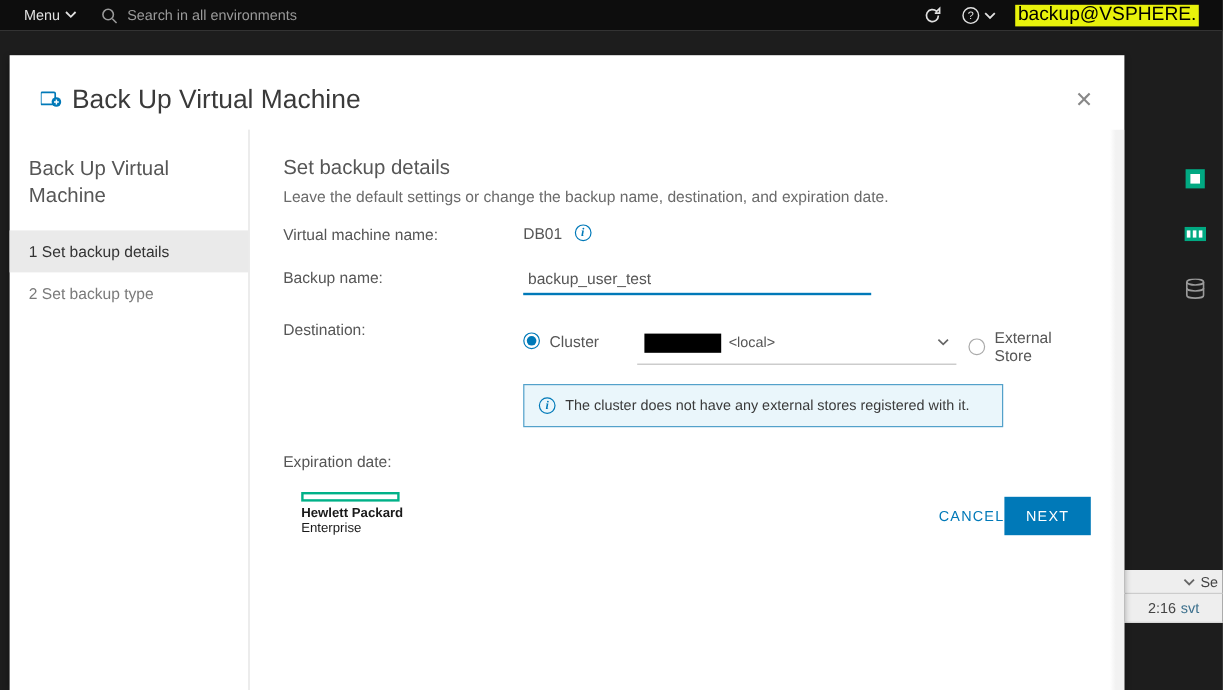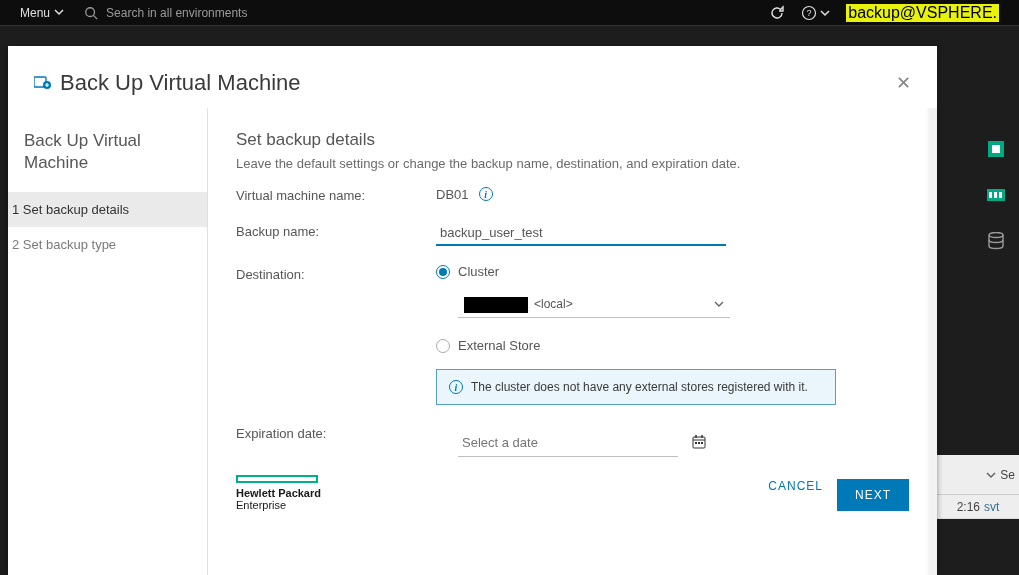--- a/index.html
+++ b/index.html
@@ -78,21 +78,21 @@
     padding-top: 22px;
   }
   .wizard-title {
     font-size: 17px;
     color: #565656;
     padding: 0 16px 18px;
     line-height: 1.3;
     font-weight: 400;
   }
   .wizard-step {
-    padding: 10px 4px;
+    padding: 10px 16px;
     font-size: 13px;
     color: #7a7a7a;
     cursor: pointer;
   }
   .wizard-step.active {
     background: #eaeaea;
     color: #333;
   }
   .content {
     flex: 1;
@@ -138,21 +138,21 @@
   .text-input {
     width: 290px;
     border: none;
     border-bottom: 2px solid #0079b8;
     padding: 4px 4px;
     font-size: 13px;
     outline: none;
     color: #565656;
     background: transparent;
   }
-  .radio-group { display: flex; flex-direction: column; gap: 10px; }
+  .radio-group { display: flex; flex-direction: row; gap: 10px; }
   .radio-item { display: flex; align-items: center; gap: 8px; font-size: 13px; color: #565656; }
   .radio {
     width: 14px; height: 14px; border-radius: 50%;
     border: 1px solid #aaa; display:inline-flex; align-items:center; justify-content:center;
   }
   .radio.checked { border-color: #0079b8; }
   .radio.checked::after { content:""; width:8px; height:8px; background:#0079b8; border-radius:50%; }
   .dest-select {
     margin-left: 22px;
     margin-top: 4px;
@@ -182,42 +182,42 @@
     padding: 6px 4px;
     font-size: 13px;
     color: #bbb;
     background: transparent;
   }
   .cal-icon { font-size: 14px; color: #333; }
   .footer {
     display:flex; align-items:flex-end; justify-content:space-between;
     margin-top: 6px;
   }
-  .hpe-brand { font-size: 11px; color: #1a1a1a; line-height:1.1; }
+  .hpe-brand { font-size: 11px; color: #1a1a1a; line-height:1.1;margin-left:15px; }
   .hpe-brand::before {
     content:"";
     display:block;
     width: 78px;
     height: 4px;
     border: 2px solid #00b188;
     margin-bottom: 4px;
   }
-  .btns { display:flex; gap: 14px; }
+  .btns { display:flex; align-items:center; }
   .btn-cancel { color: #0079b8; font-size: 12px; letter-spacing: 1px; cursor:pointer; }
   .btn-next {
     background: #0079b8; color:#fff; border:none;
     padding: 9px 18px; font-size:12px; letter-spacing:1px; cursor:pointer;
   }
   .bg-table-row {
     position:absolute; right:0; bottom:56px; width:82px; height:24px;
     background:#eee; display:flex; align-items:center; justify-content:center;
     font-size:12px; color:#444; gap:4px; border-bottom:1px solid #ddd;
   }
   .bg-table-head {
-    position:absolute; right:0; bottom:80px; width:82px; height:40px;
+    position:absolute; right:0; bottom:80px; width:82px; height:20px;
     background:#eee; display:flex; align-items:center; justify-content:flex-end;
     font-size:12px; color:#444; gap:4px; border-bottom:1px solid #ccc; padding-right:4px;
   }
   .bg-table-row .c1 { color:#3b6f8c; }
   svg.chev { width:10px; height:10px; }
 </style>
 </head>
 <body>
 
 <div class="topbar">
@@ -366,34 +366,20 @@
             <span class="info-icon">i</span>
             <span>The cluster does not have any external stores registered with it.</span>
           </div>
         </div>
       </div>
 
       <div class="form-row">
         <div class="label">Expiration date:</div>
         <div class="value">
           <div class="radio-group">
-            <div class="date-row">
-              <input class="date-input" disabled="" placeholder="Select a date" style="">
-              <span class="cal-icon">
-                <svg width="14" height="14" viewBox="0 0 14 14">
-                    <rect x="1" y="2" width="12" height="11" rx="1" fill="none" stroke="#333"></rect>
-                    <line x1="1" y1="5" x2="13" y2="5" stroke="#333"></line>
-                    <line x1="4" y1="0" x2="4" y2="3" stroke="#333" stroke-width="1.5"></line>
-                    <line x1="10" y1="0" x2="10" y2="3" stroke="#333" stroke-width="1.5"></line>
-                    <rect x="3" y="7" width="2" height="2" fill="#333"></rect>
-                    <rect x="6" y="7" width="2" height="2" fill="#333"></rect>
-                    <rect x="9" y="7" width="2" height="2" fill="#333"></rect>
-                  </svg>
-              </span>
-            </div>
           </div>
         </div>
       </div>
 
       <div class="footer">
         <div class="hpe-brand">
           <div><b>Hewlett Packard</b></div>
           <div>Enterprise</div>
         </div>
         <div class="btns">

